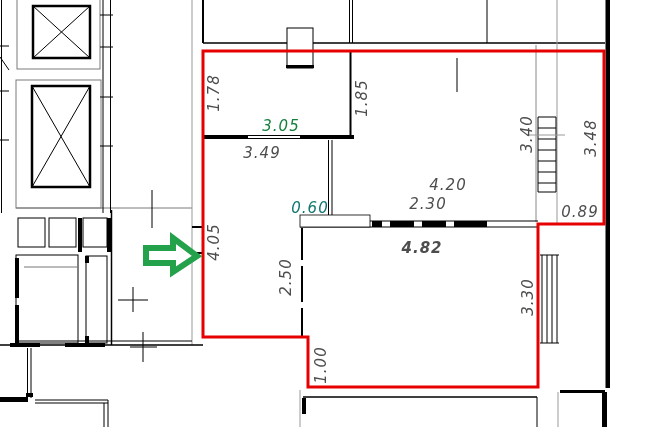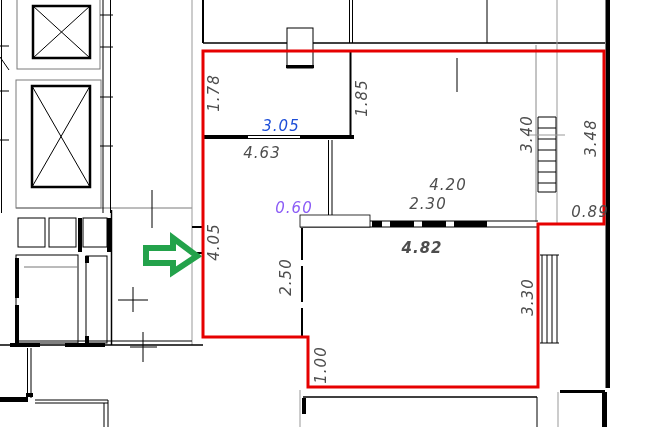--- a/index.html
+++ b/index.html
@@ -171,28 +171,28 @@
       <line x1="560" y1="391.5" x2="605" y2="391.5" stroke-width="3"></line>
     </g>
 
     <polygon points="203,51 604,51 604,224 538,224 538,387 308,387 308,337 203,337" fill="none" stroke-width="3" stroke-linejoin="miter" stroke="#e60000"></polygon>
 
     <polygon points="146,248 173,248 173,238 197,256 173,272 173,263 146,263" fill="#ffffff" stroke-width="6" stroke-linejoin="miter" stroke="#23a24b"></polygon>
   </svg>
 
   <div id="labels">
       <span class="dim vertical" style="left: 214px; top: 93px; color: rgb(77, 77, 77);">1.78</span>
-      <span class="dim" style="left: 281px; top: 126px; color: #1d4ed8;">3.05</span>
-      <span class="dim" style="left: 262px; top: 153px; color: rgb(77, 77, 77);">4.63</span>
+      <span class="dim" style="left: 281px; top: 126px; color: #15803d;">3.05</span>
+      <span class="dim" style="left: 262px; top: 153px; color: rgb(77, 77, 77);">3.49</span>
       <span class="dim vertical" style="left: 362px; top: 98px; color: rgb(77, 77, 77);">1.85</span>
       <span class="dim vertical" style="left: 527px; top: 134px; color: rgb(77, 77, 77);">3.40</span>
       <span class="dim vertical" style="left: 591px; top: 138px; color: rgb(77, 77, 77);">3.48</span>
       <span class="dim" style="left: 448px; top: 185px; color: rgb(77, 77, 77);">4.20</span>
       <span class="dim" style="left: 428px; top: 204px; color: rgb(77, 77, 77);">2.30</span>
-      <span class="dim" style="left: 294px; top: 208px; color: #8b5cf6;">0.60</span>
-      <span class="dim" style="left: 580px; top: 212px; color: rgb(77, 77, 77); margin-left: 10px;">0.89</span>
+      <span class="dim" style="left: 310px; top: 208px; color: #0f766e;">0.60</span>
+      <span class="dim" style="left: 580px; top: 212px; color: rgb(77, 77, 77);">0.89</span>
       <span class="dim" style="left: 422px; top: 248px; color: rgb(77, 77, 77); font-weight: bold;">4.82</span>
       <span class="dim vertical" style="left: 286px; top: 277px; color: rgb(77, 77, 77);">2.50</span>
       <span class="dim vertical" style="left: 214px; top: 242px; color: rgb(77, 77, 77);">4.05</span>
       <span class="dim vertical" style="left: 528px; top: 297px; color: rgb(77, 77, 77);">3.30</span>
       <span class="dim vertical" style="left: 321px; top: 365px; color: rgb(77, 77, 77);">1.00</span>
     </div>
 </div>
 
 </body></html>

